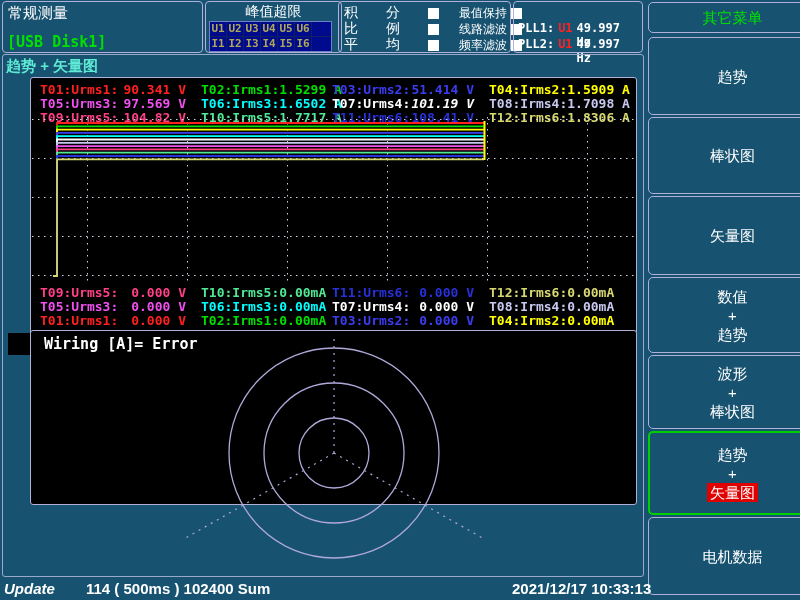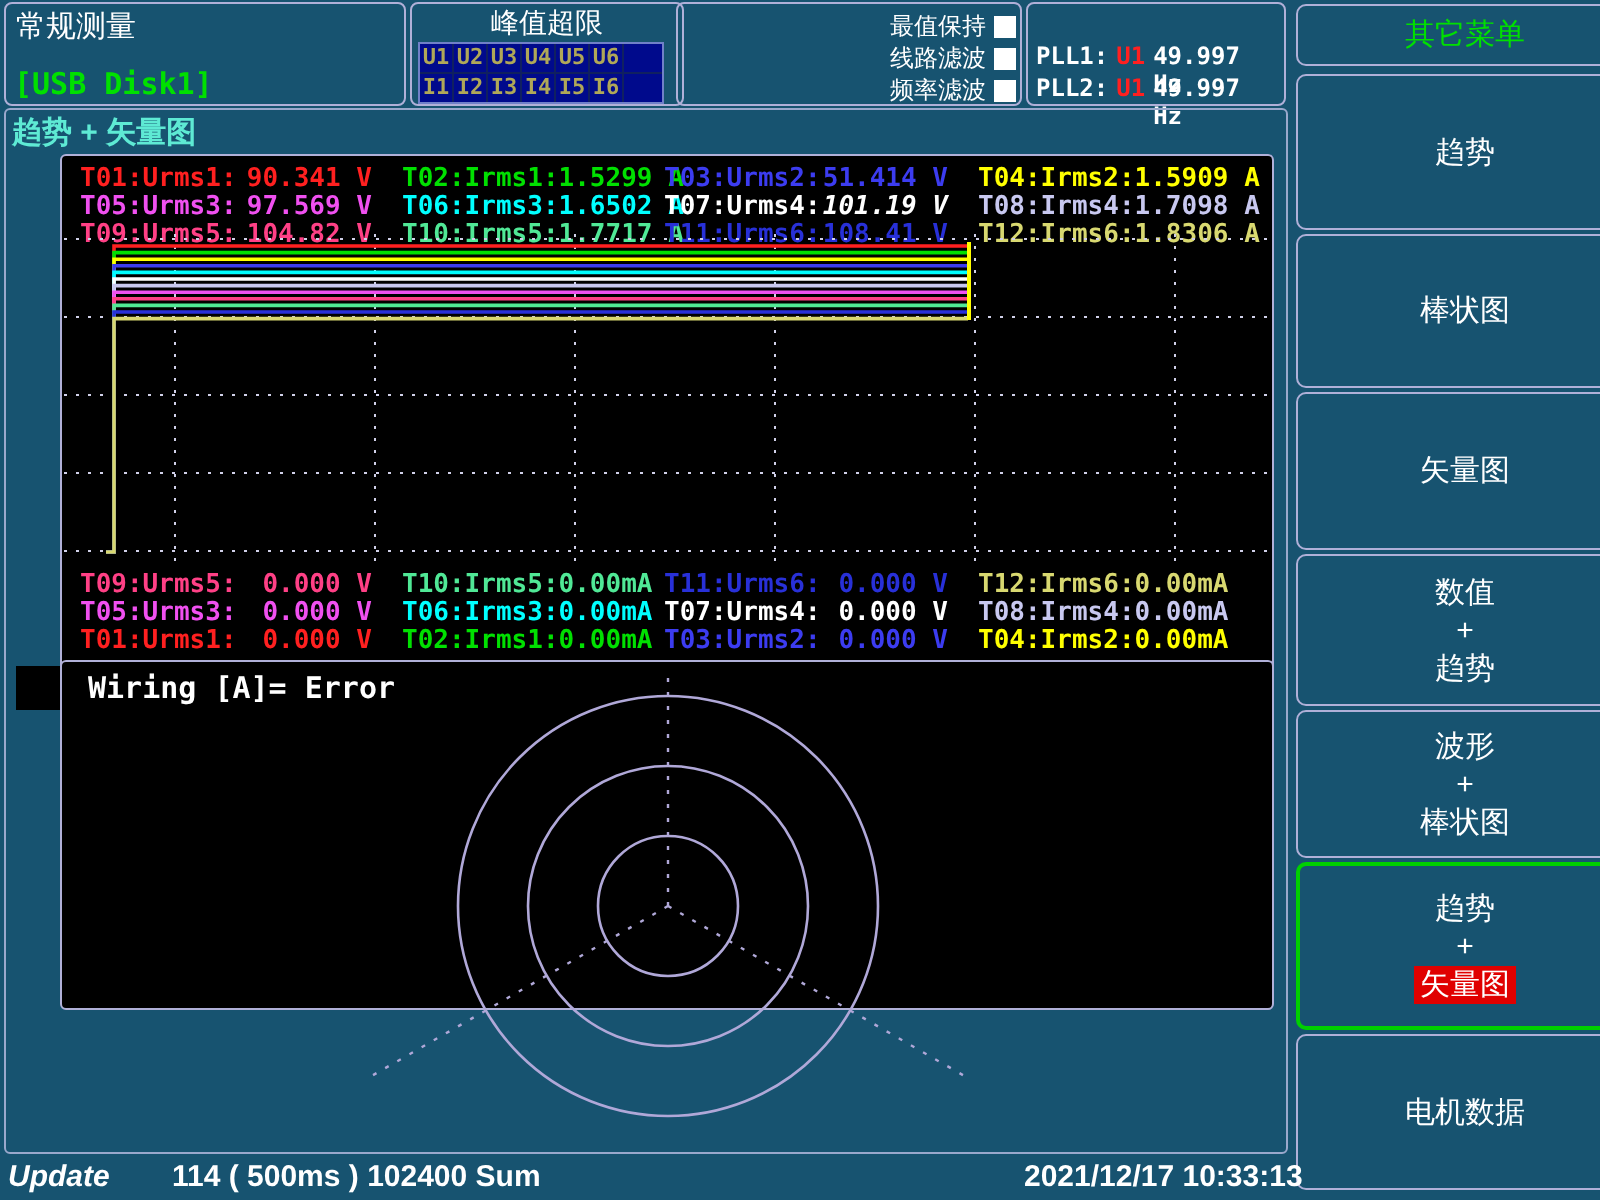--- a/index.html
+++ b/index.html
@@ -22,21 +22,21 @@
   .peak-grid {
     position: absolute; left: 3px; top: 19px; width: 123px; height: 31px;
     background: #102060; border: 1px solid #7080c8;
     display: grid; grid-template-columns: repeat(6, 16px) 1fr; grid-auto-rows: 14px; gap: 1px; padding: 0;
   }
   .peak-cell { background: #000a8c; color: #b0a858; font: bold 11px "DejaVu Sans Mono", monospace; text-align: center; line-height: 14px; }
 
   #tb-toggle { left: 338px; top: 1px; width: 173px; height: 52px; }
   .tg-group { position: absolute; top: 3px; }
   #tg-group1 { left: 5px;  width: 95px; }
-  #tg-group2 { left: 106px; width: 63px; }
+  #tg-group2 { left: 120px; width: 63px; }
   .tg-row { height: 16px; display: flex; align-items: center; color: #fff; }
   #tg-group1 .tg-label { font-size: 14px; word-spacing: 24px; white-space: pre; }
   #tg-group2 .tg-label { font-size: 12px; letter-spacing: 0; }
   .cb { width: 11px; height: 11px; background: #ffffff; margin-left: auto; flex: 0 0 auto; }
 
   #tb-pll { left: 513px; top: 1px; width: 130px; height: 52px; }
   .pll-row { position: absolute; left: 4px; right: 3px; display: flex; gap: 4px;
              font: bold 12px "DejaVu Sans Mono", monospace; color: #fff; }
   .pll-src { font-weight: bold; }
   .pll-val { margin-left: auto; }
@@ -105,20 +105,34 @@
     <div class="peak-cell">I2</div>
     <div class="peak-cell">I3</div>
     <div class="peak-cell">I4</div>
     <div class="peak-cell">I5</div>
     <div class="peak-cell">I6</div>
     <div class="peak-cell"></div>
   </div>
 </div>
 
 <div class="box" id="tb-toggle">
+  <div class="tg-group" id="tg-group1">
+    <div class="tg-row">
+      <span class="tg-label">积 分</span>
+      <span class="cb"></span>
+    </div>
+    <div class="tg-row">
+      <span class="tg-label">比 例</span>
+      <span class="cb"></span>
+    </div>
+    <div class="tg-row">
+      <span class="tg-label">平 均</span>
+      <span class="cb"></span>
+    </div>
+  </div>
   <div class="tg-group" id="tg-group2">
     <div class="tg-row">
       <span class="tg-label">最值保持</span>
       <span class="cb"></span>
     </div>
     <div class="tg-row">
       <span class="tg-label">线路滤波</span>
       <span class="cb"></span>
     </div>
     <div class="tg-row">

